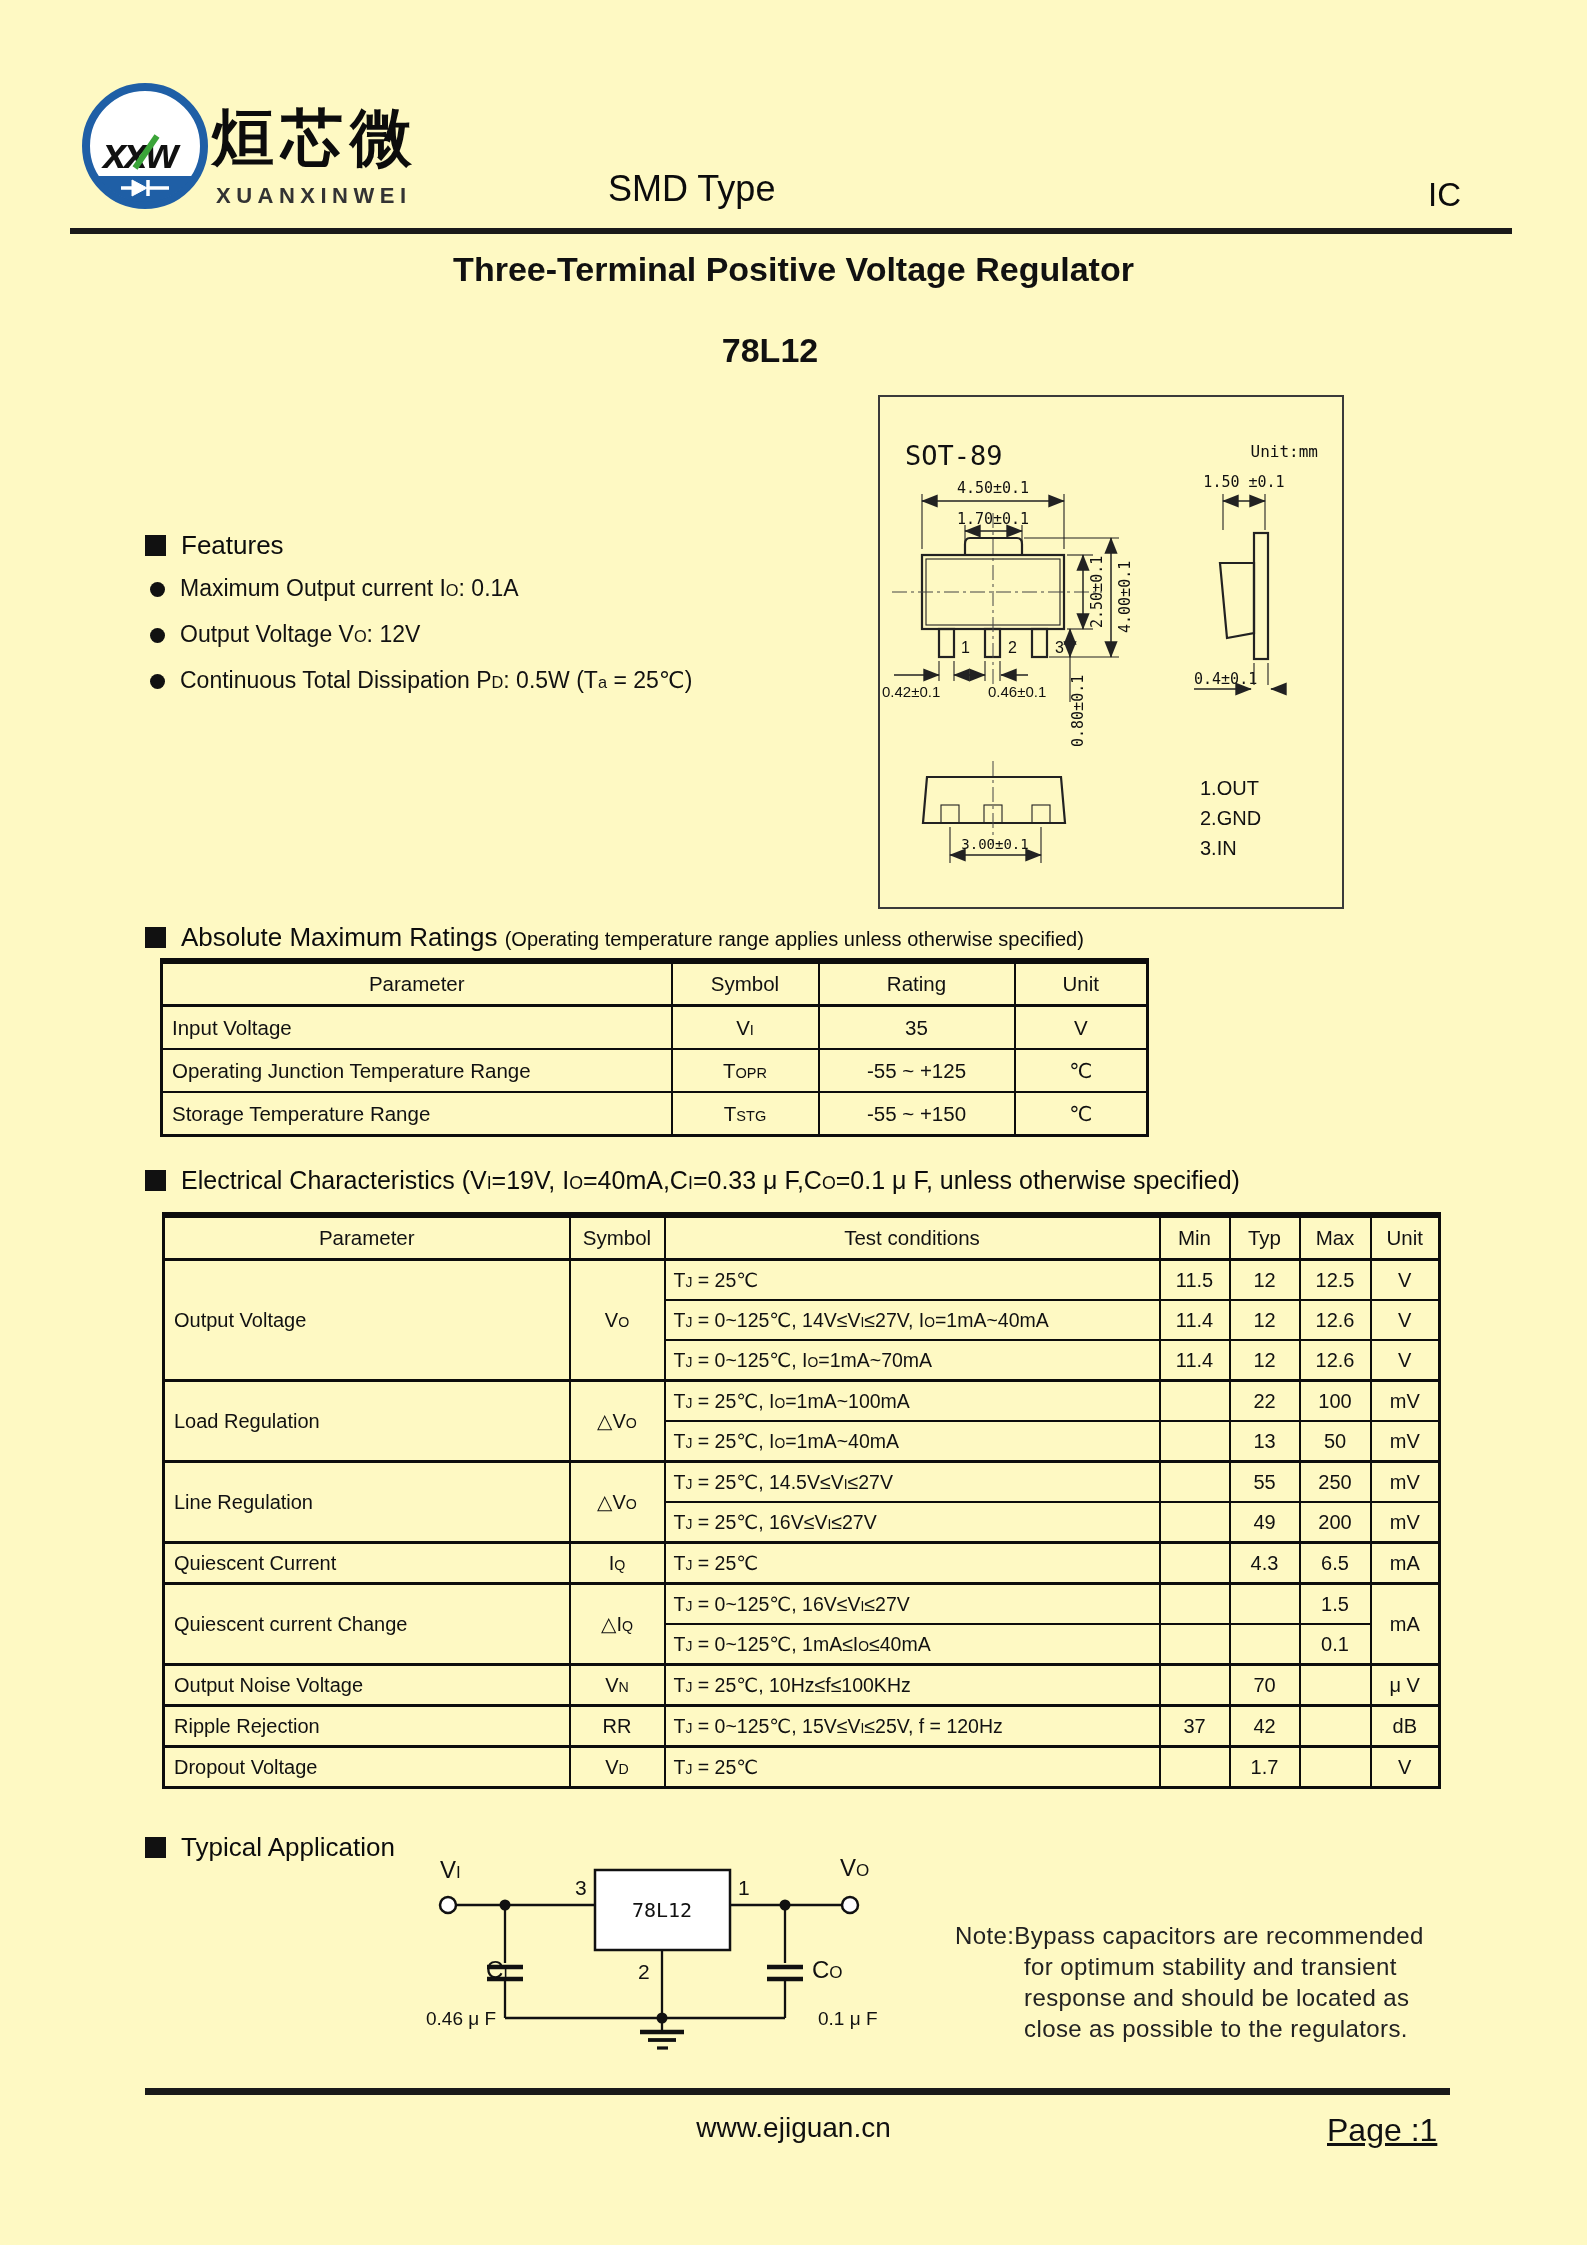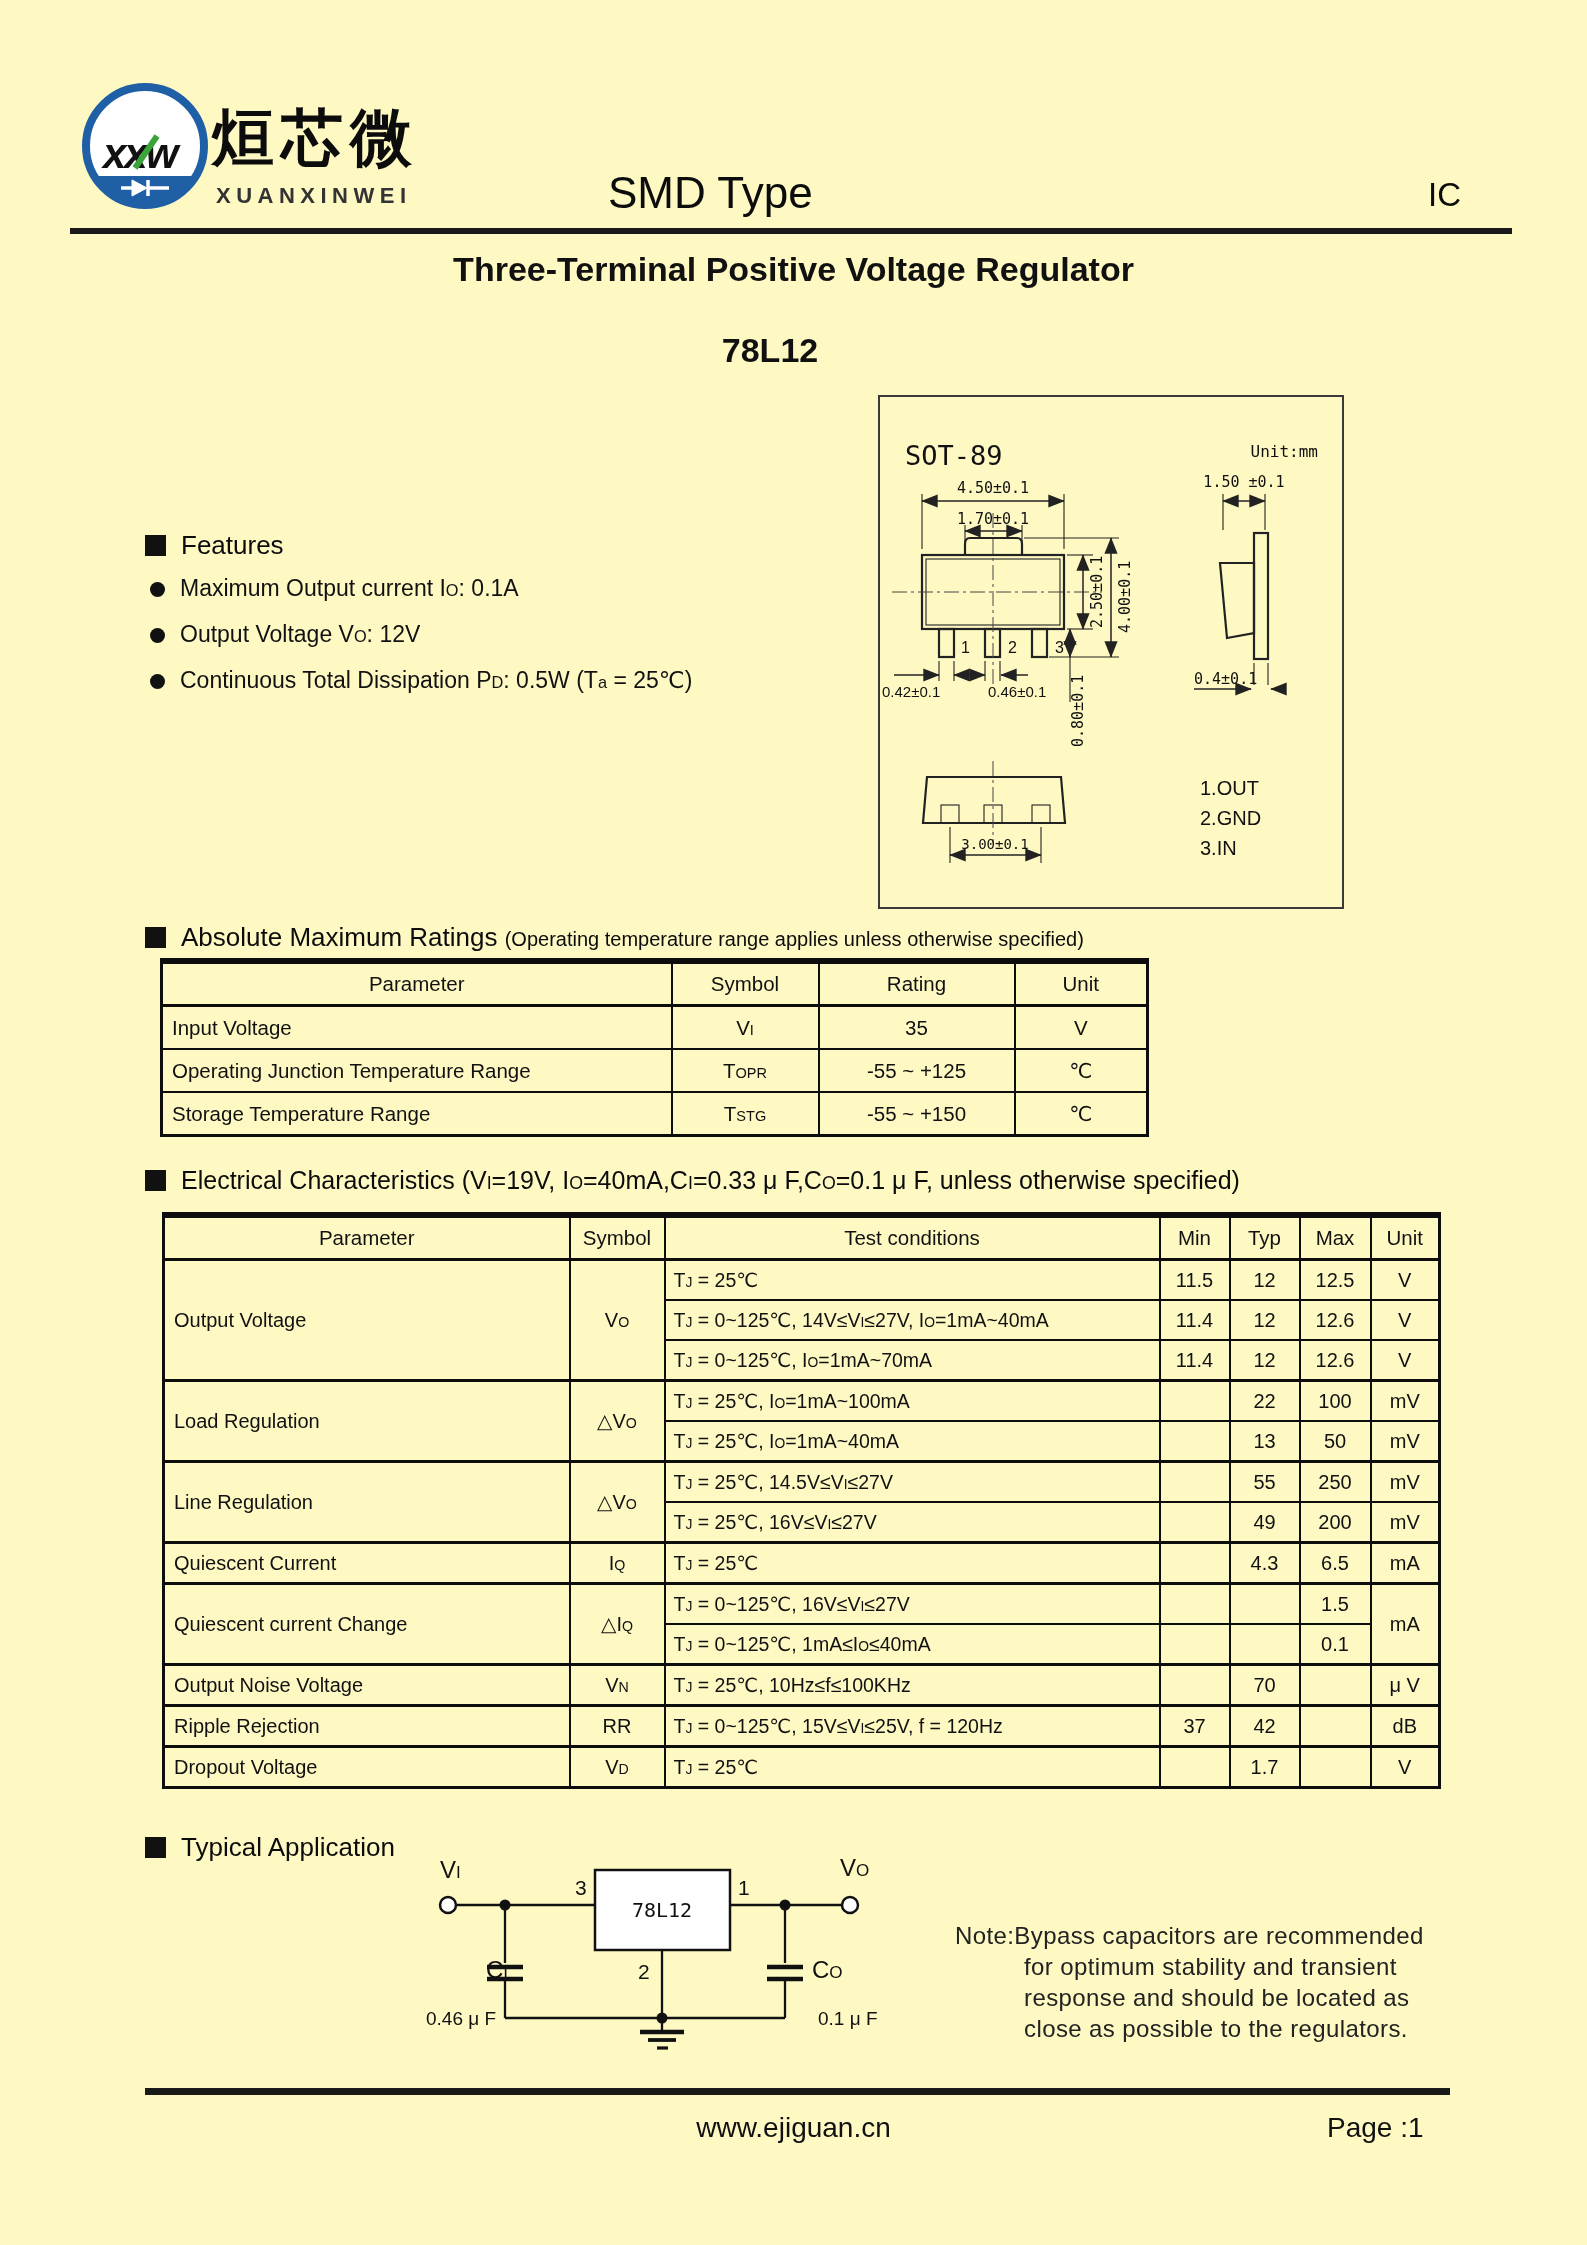--- a/index.html
+++ b/index.html
@@ -4,21 +4,21 @@
 <style>
   html,body{margin:0;padding:0;background:#888;}
   .page{position:relative;width:1587px;height:2245px;background:#fef9c3;
         font-family:"Liberation Sans","DejaVu Sans",sans-serif;color:#111;overflow:hidden;margin:0 auto;}
   .abs{position:absolute;}
   .sc{font-size:71%;}
   .rule{background:#1a1a1a;}
   
   .cn-name{font-size:62px;font-weight:900;letter-spacing:7px;color:#0c0c0c;}
   .en-name{font-size:22px;letter-spacing:5.5px;color:#333;font-weight:bold;}
-  .smd{font-size:44px;color:#0c0c0c;}
+  .smd{font-size:36px;color:#0c0c0c;}
   .ic{font-size:33px;color:#0c0c0c;}
   
   .doc-title{width:1587px;text-align:center;font-size:34px;font-weight:bold;}
   .part-no{width:1540px;text-align:center;font-size:34px;font-weight:bold;}
   
   .sec-h{font-size:26px;color:#0c0c0c;white-space:nowrap;}
   .sec-h .sub{font-size:20px;}
   .sq{display:inline-block;width:21px;height:21px;background:#111;margin-right:15px;vertical-align:-2px;}
   .blt{display:inline-block;width:15px;height:15px;border-radius:50%;background:#111;margin-right:15px;vertical-align:-1px;}
   .feat{font-size:23px;white-space:nowrap;}
@@ -46,21 +46,21 @@
   .wire{stroke:#111;stroke-width:2.3;fill:none;}
   .plate{stroke:#111;stroke-width:4.5;fill:none;}
   
   .cktlbl{font-size:24px;}
   .cktpin{font-size:21px;}
   .cktval{font-size:19px;}
   .note{font-size:24px;line-height:31px;letter-spacing:.4px;color:#222;}
   .note div:not(:first-child){padding-left:69px;}
   
   .foot-url{width:1587px;text-align:center;font-size:28px;}
-  .foot-page{font-size:28px;}
+  .foot-page{font-size:32px;text-decoration:underline;}
 </style>
 </head>
 <body>
 
 <div class="page">
 
   <svg class="abs" style="left:75px;top:80px;" width="140" height="140" viewBox="0 0 140 140">
     <circle cx="70" cy="66" r="59" fill="#fff" stroke="#1f5fa6" stroke-width="8"></circle>
     <path d="M22.7,96 A56,56 0 0 0 117.3,96 Z" fill="#1f5fa6"></path>
     <text x="28" y="88" font-size="42" font-style="italic" font-weight="bold" fill="#1f5fa6" style="letter-spacing:-2px">xxw</text>

